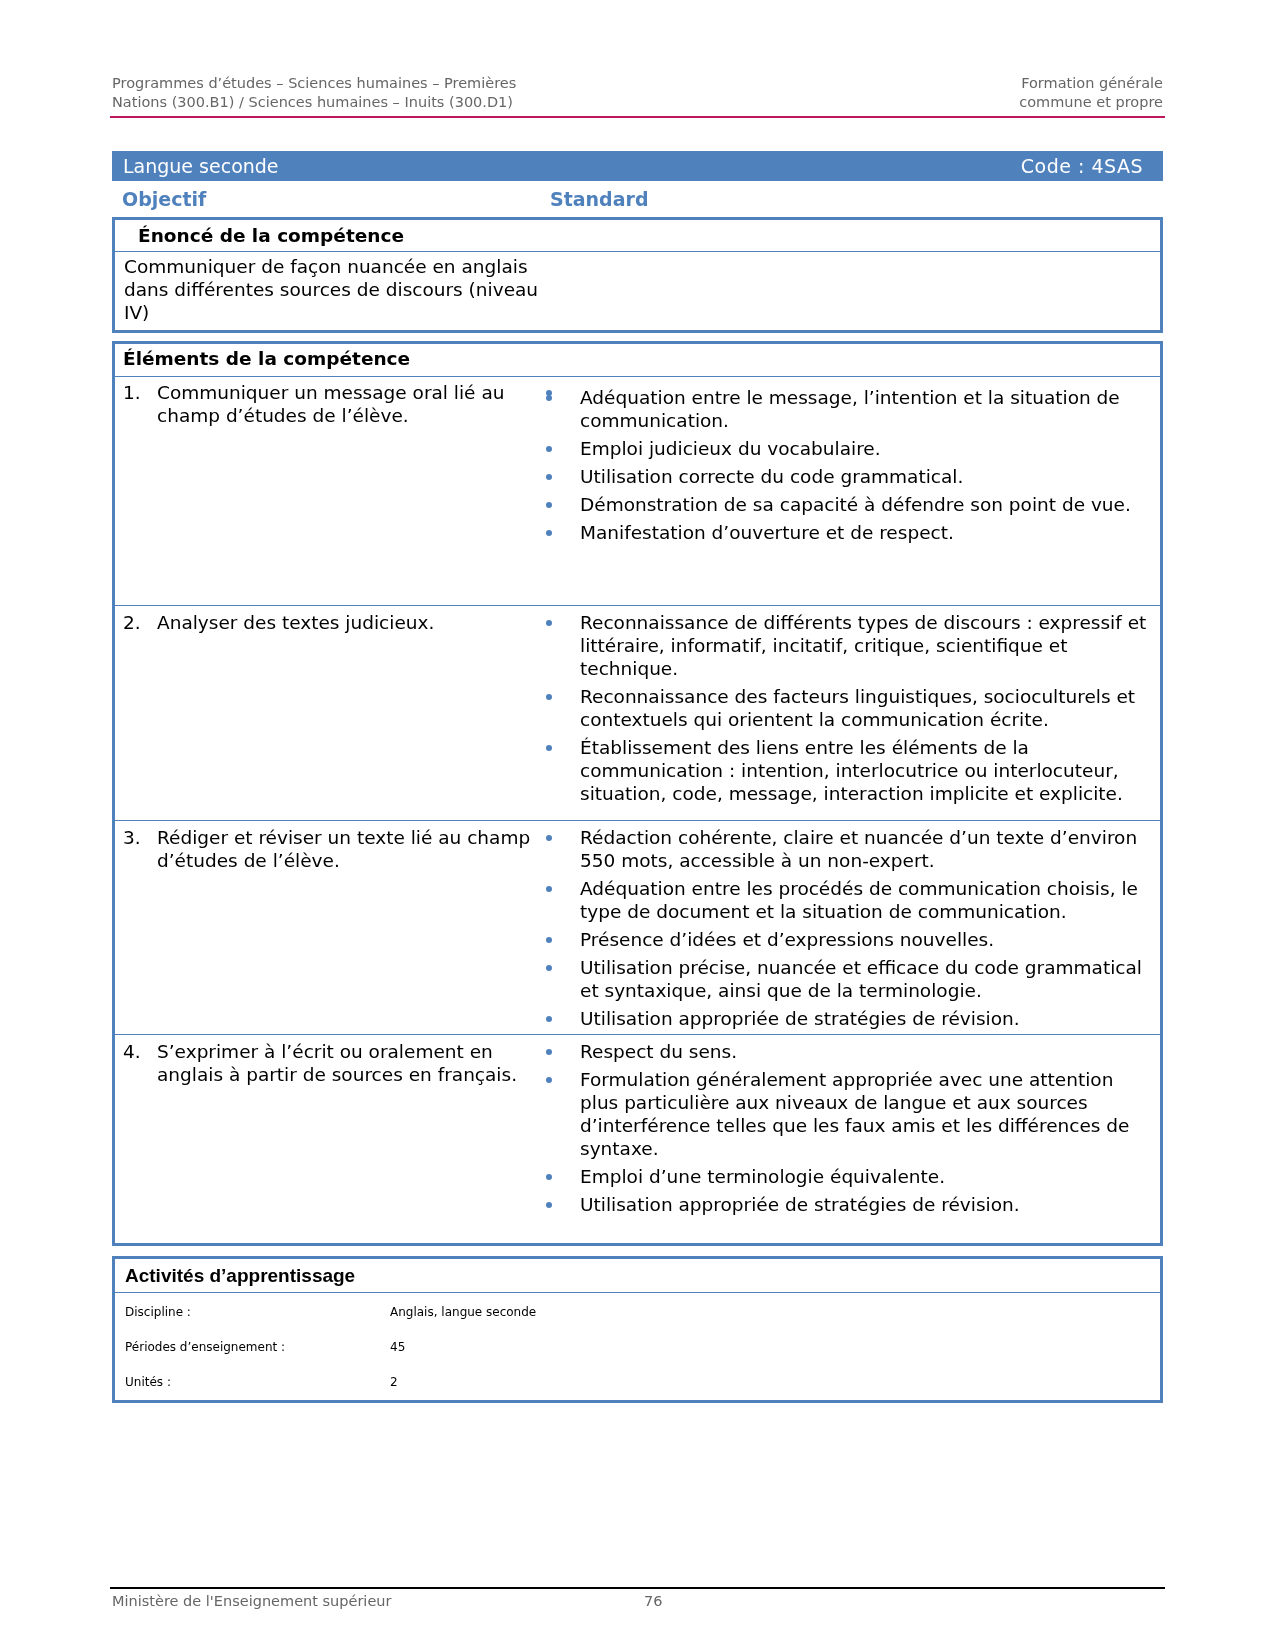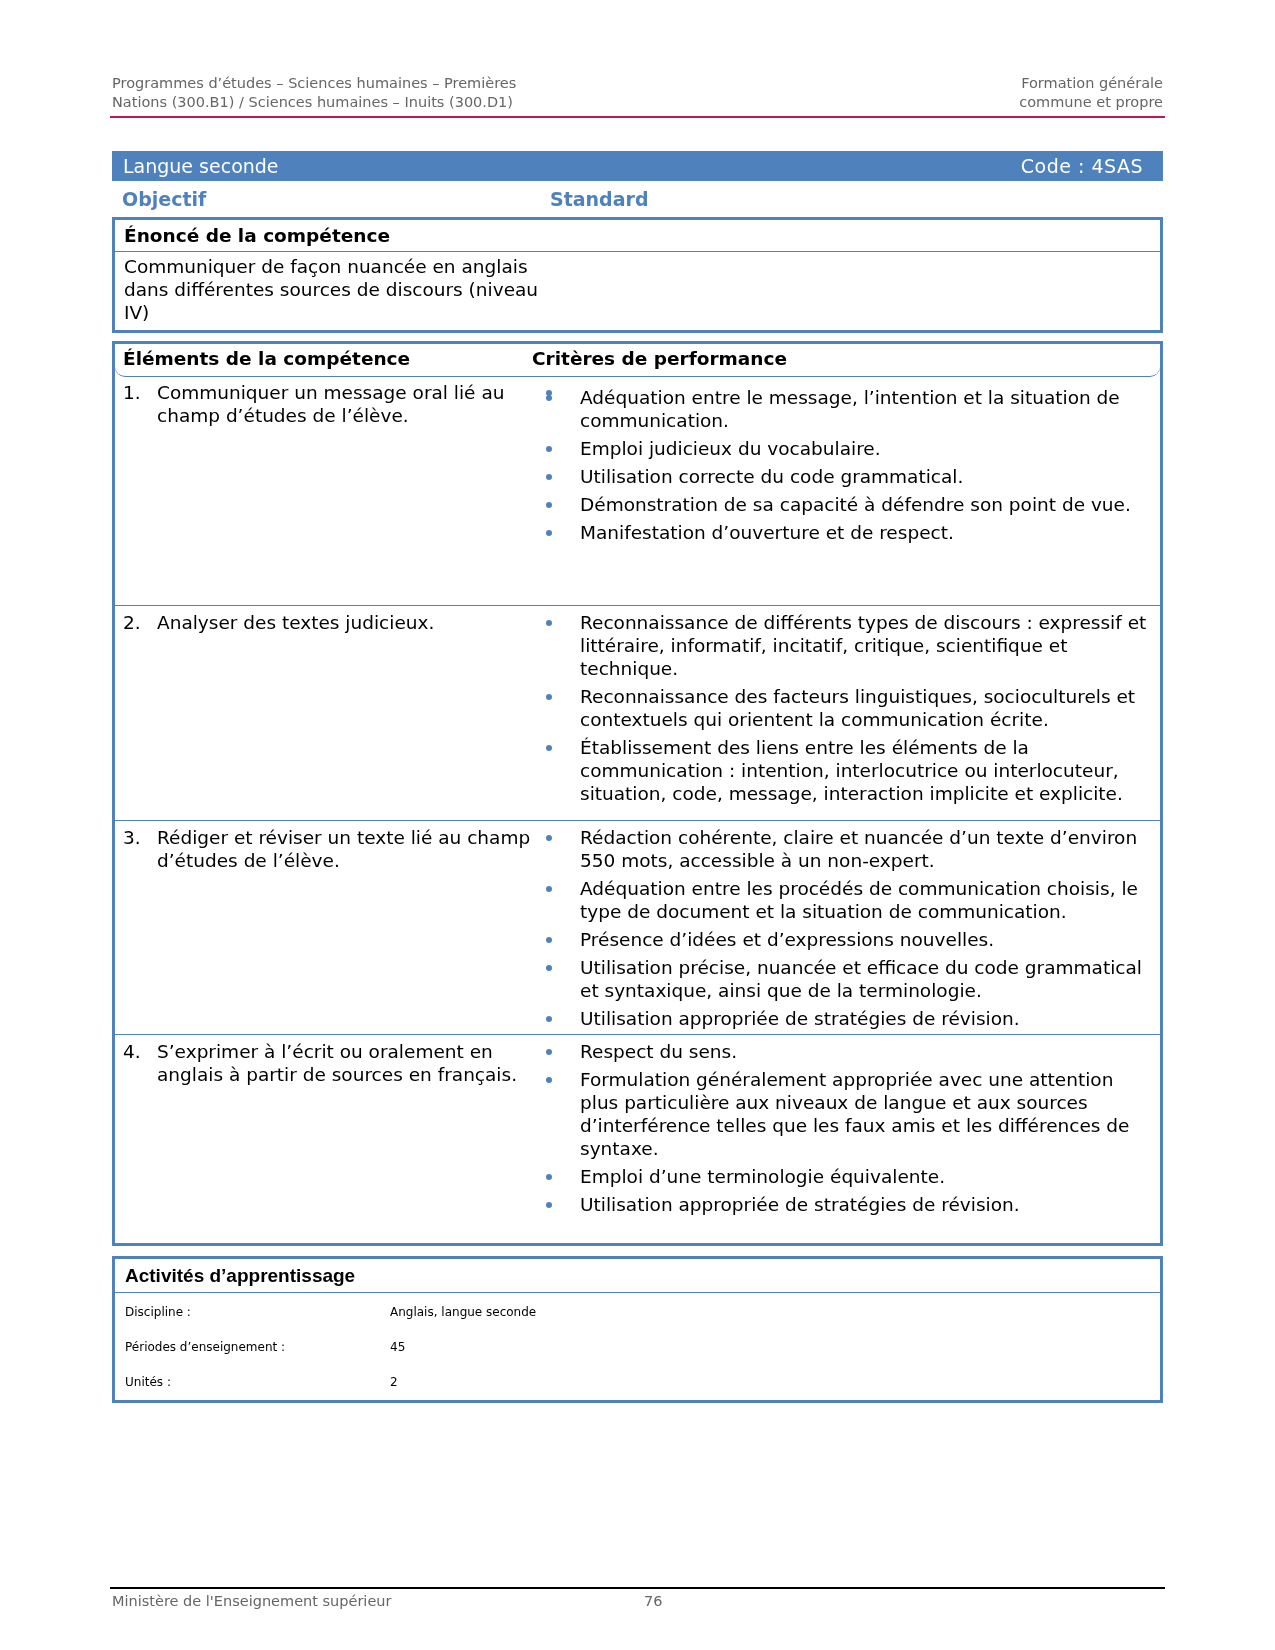--- a/index.html
+++ b/index.html
@@ -12,30 +12,30 @@
   .titlebar { position:absolute; left:112px; top:151px; width:1051px; height:30px; background:#4f81bd;
               color:#fff; font-size:19px; line-height:30px; }
   .titlebar .title { position:absolute; left:11px; top:0; }
   .titlebar .code { position:absolute; right:20px; top:0; letter-spacing:0.5px; }
   .heads { position:absolute; left:112px; top:183px; width:1051px; height:32px; color:#4f81bd;
            font-size:19px; font-weight:bold; line-height:32px; }
   .heads .obj { position:absolute; left:10px; }
   .heads .std { position:absolute; left:438px; }
   .box { position:absolute; left:112px; width:1045px; border:3px solid #4f81bd; background:#fff; }
   .box1 { top:217px; height:110px; }
-  .box1 .hdr { height:31px; border-bottom:1.5px solid #4f81bd; font-weight:bold; font-size:18.5px; line-height:31px; padding-left:9px; }
+  .box1 .hdr { height:31px; border-bottom:1.5px solid #4f81bd; font-weight:bold; font-size:18.5px; line-height:31px; padding-left:23px; }
   .box1 .txt { padding:3px 9px; font-size:18.5px; line-height:23px; width:420px; }
   .box2 { top:341px; height:899px; }
   .row { position:absolute; left:0; width:1045px; border-bottom:1.5px solid #4f81bd; }
   .row:last-child { border-bottom:none; }
   .row .lc { position:absolute; left:0; top:0; width:420px; padding:4px 0 0 8px; font-size:18.5px; line-height:23px; }
   .row .lc .num { position:absolute; left:8px; top:4px; }
   .row .lc .etxt { display:block; margin-left:34px; }
   .row .rc { position:absolute; left:417px; top:0; width:625px; padding-top:4px; font-size:18.5px; line-height:23px; }
-  .hrow { height:32px;border-radius:10px; }
+  .hrow { height:32px; }
   .hrow .lc, .hrow .rc { font-weight:bold; line-height:30px; padding-top:0; }
   .crit { position:relative; padding-left:48px; margin-bottom:5px; }
   .crit .bullet { position:absolute; left:14px; top:9px; width:6px; height:6px; border-radius:50%; background:#4f81bd; }
   .box3 { top:1256px; height:141px; }
   .box3 .hdr { height:33px; border-bottom:1.5px solid #4f81bd; font-family:"Liberation Sans", sans-serif; font-weight:bold; font-size:19px; line-height:33px; padding-left:10px; }
   .kv { position:relative; height:35px; font-size:12px; line-height:34px; }
   .kv .k { position:absolute; left:10px; }
   .kv .v { position:absolute; left:275px; }
   .page-footer { position:absolute; left:110px; top:1587px; width:1055px; border-top:2px solid #000; font-size:14.5px; color:#666; }
   .page-footer .left { position:absolute; left:2px; top:4px; }
@@ -66,21 +66,20 @@
 </div>
 
 <div class="box box1">
   <div class="hdr">Énoncé de la compétence</div>
   <div class="txt">Communiquer de façon nuancée en anglais dans différentes sources de discours (niveau IV)</div>
 </div>
 
 <div class="box box2">
   <div class="row hrow" style="top:0;">
     <div class="lc">Éléments de la compétence</div>
-    <div class="rc">Critères de performance</div>
   </div>
 
   <div class="row" style="top:33px; height:228px;">
     <div class="lc">
       <span class="num">1.</span>
       <span class="etxt">Communiquer un message oral lié au champ d’études de l’élève.</span>
     </div>
     <div class="rc">
       <div class="crit"><span class="bullet"></span></div>
       <div class="crit"><span class="bullet"></span><span>Adéquation entre le message, l’intention et la situation de communication.</span></div>

